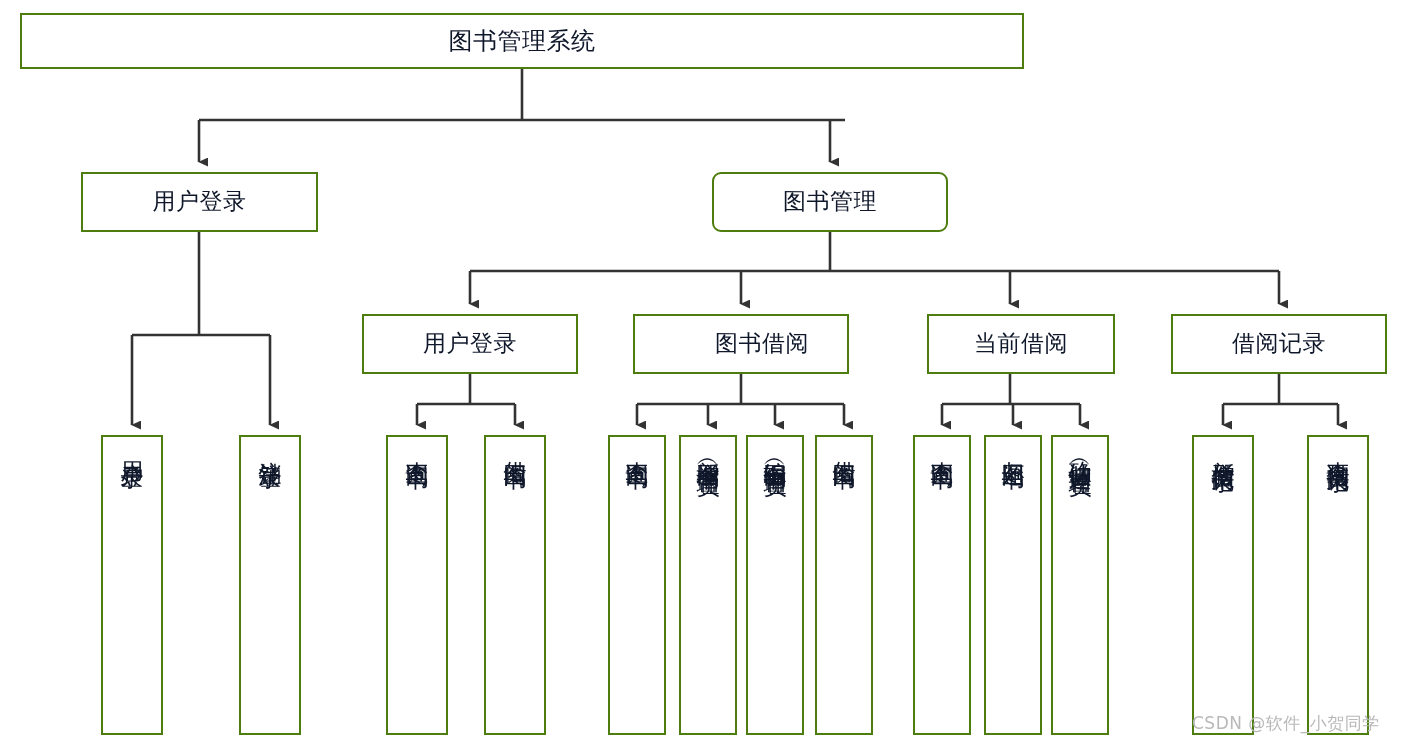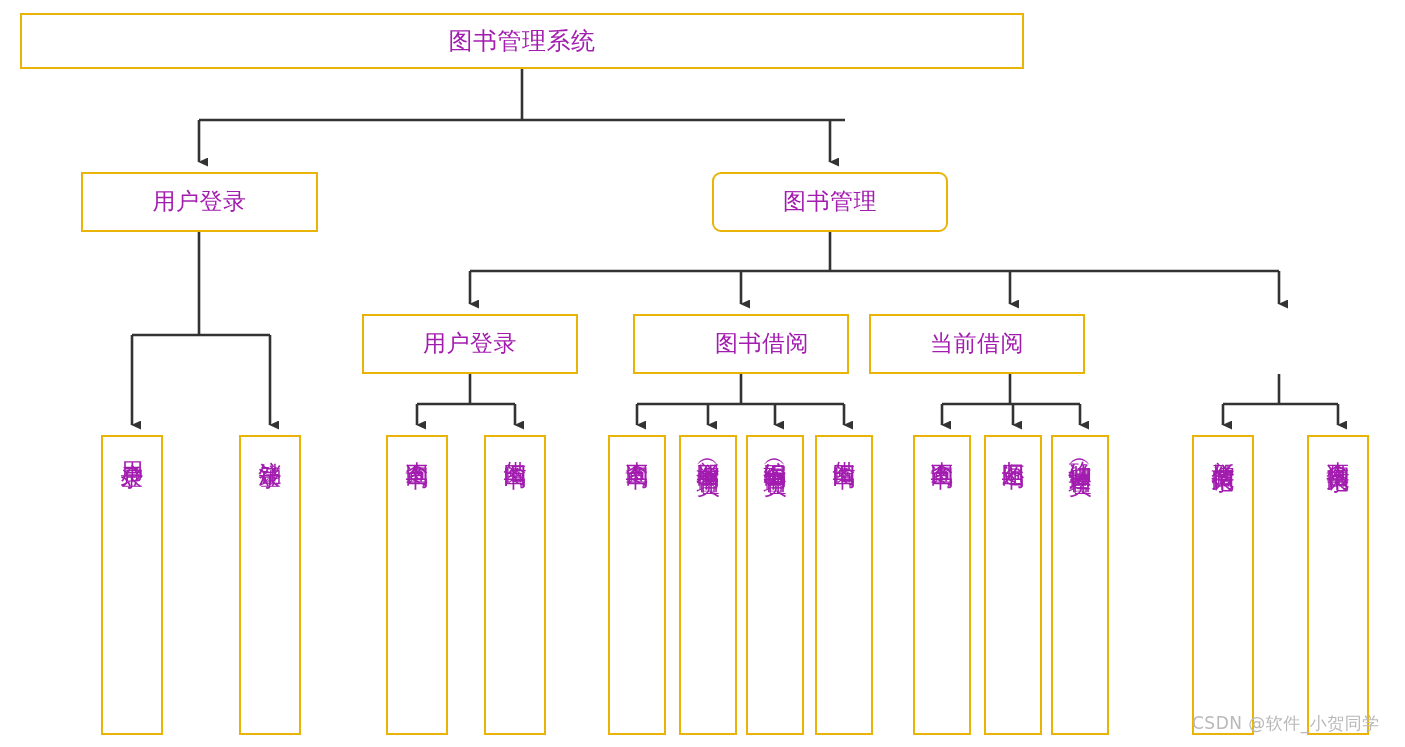--- a/index.html
+++ b/index.html
@@ -20,23 +20,23 @@
   #edges {
     position: absolute;
     left: 0;
     top: 0;
     width: 1405px;
     height: 747px;
   }
   .node {
     position: absolute;
     box-sizing: border-box;
-    border: 2px solid #eab308;
+    border: 2px solid #4d7c0f;
     background: #ffffff;
-    color: #a21caf;
+    color: #0f172a;
     display: flex;
     align-items: center;
     justify-content: center;
     z-index: 3;
   }
   .node .label {
     display: block;
     line-height: 1.18;
     letter-spacing: 0.5px;
     white-space: nowrap;
@@ -136,22 +136,25 @@
   <div class="node horiz" style="left: 712px; top: 172px; width: 236px; height: 60px; border-radius: 9px;">
     <span class="label">图书管理</span>
   </div>
 
   <div class="node horiz" style="left: 362px; top: 314px; width: 216px; height: 60px;">
     <span class="label">用户登录</span>
   </div>
   <div class="node horiz" style="left: 633px; top: 314px; width: 216px; height: 60px; padding-left: 42px;">
     <span class="label">图书借阅</span>
   </div>
-  <div class="node horiz" style="left: 869px; top: 314px; width: 216px; height: 60px;">
+  <div class="node horiz" style="left: 927px; top: 314px; width: 188px; height: 60px;">
     <span class="label">当前借阅</span>
+  </div>
+  <div class="node horiz" style="left: 1171px; top: 314px; width: 216px; height: 60px;">
+    <span class="label">借阅记录</span>
   </div>
 
   <div class="node vert" style="left: 101px; top: 435px; width: 62px; height: 300px;">
     <span class="label">用户登录</span>
   </div>
   <div class="node vert" style="left: 239px; top: 435px; width: 62px; height: 300px;">
     <span class="label">注销登录</span>
   </div>
   <div class="node vert" style="left: 386px; top: 435px; width: 62px; height: 300px;">
     <span class="label">查询图书</span>

